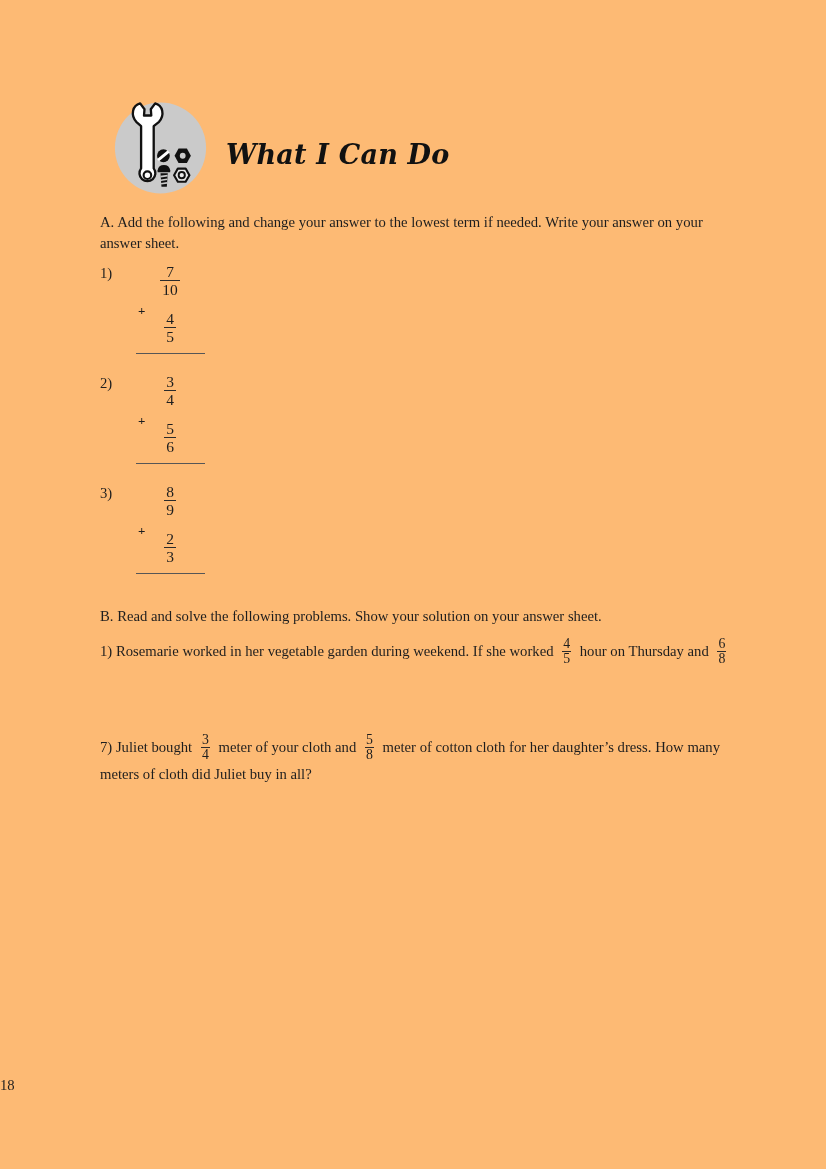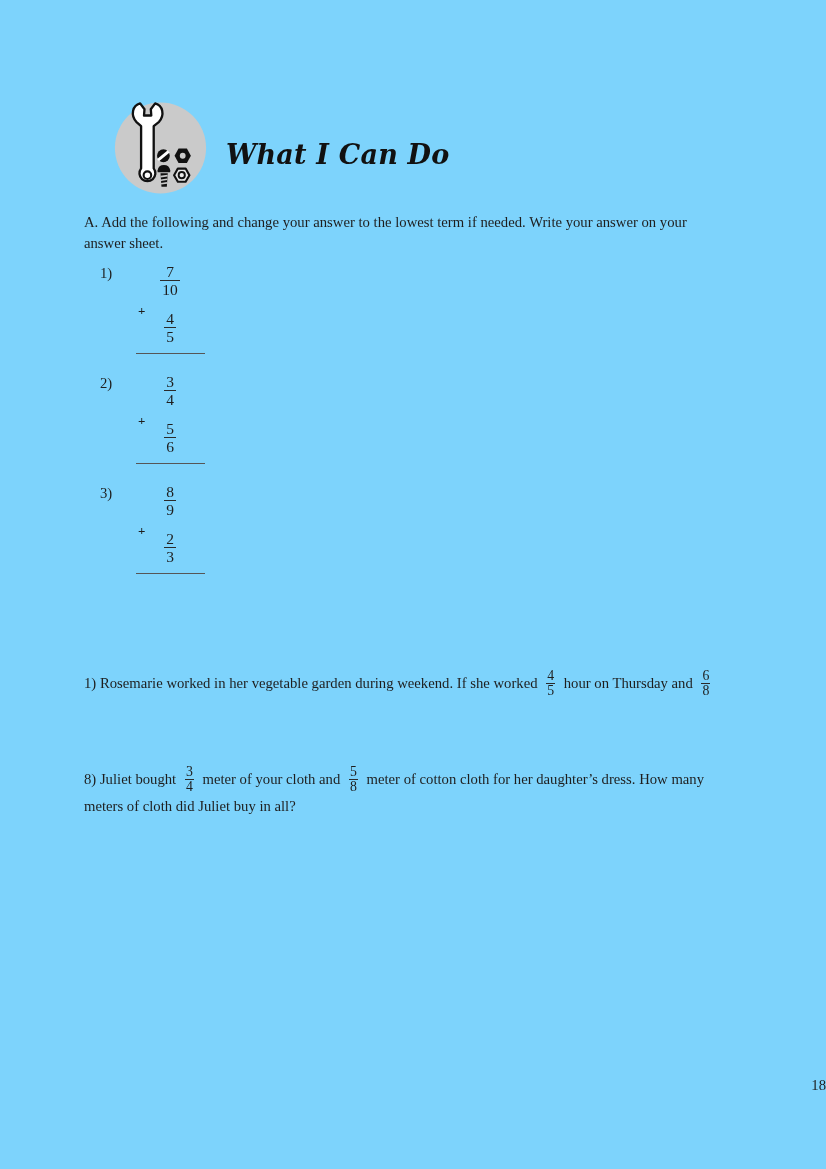--- a/index.html
+++ b/index.html
@@ -1,42 +1,42 @@
 <!DOCTYPE html>
 <html><head>
 <meta charset="utf-8">
 <style>
   * { margin:0; padding:0; box-sizing:border-box; }
   html,body { background:#ffffff; }
   .page {
     position:relative;
     width:826px; height:1169px;
-    background:#7dd3fc;
+    background:#fdba74;
     font-family:"Liberation Serif", serif;
     color:#1e1e1e;
     overflow:hidden;
   }
   
   .hdr-icon { position:absolute; left:112px; top:99px; width:97px; height:98px; }
   .page-title {
     position:absolute; left:226px; top:139px;
     font-family:"DejaVu Serif", serif;
     font-style:italic; font-weight:bold;
     font-size:27px; color:#111; letter-spacing:0.2px;
     white-space:nowrap;
   }
   
   .para {
-    position:absolute; left:84px; width:634px;
+    position:absolute; left:100px; width:634px;
     font-size:14.7px; line-height:1.45; color:#1e1e1e;
     text-align:left;
   }
   .secA { top:212px; }
   .secB { top:606px; }
-  .wordp { line-height:1.52;margin-top:32px; }
+  .wordp { line-height:1.52; }
   .b1 { top:638px; }
   .b2 { top:734px; }
   
   .ifrac {
     display:inline-flex; flex-direction:column; align-items:center;
     vertical-align:middle; line-height:1.02; font-size:13.8px;
     margin:0 5px; text-align:center; position:relative; top:-1px;
   }
   .ifrac .den { border-top:1.3px solid #2b2b2b; padding:0 1px; }
   .ifrac .num { padding:0 1px; }
@@ -56,21 +56,21 @@
   .af1 { left:48px; top:0; }
   .af2 { left:48px; top:47px; }
   .plus { position:absolute; left:38px; top:40px; font-weight:bold; font-size:13px; }
   .ansline {
     position:absolute; left:36px; top:90px; width:69px; height:0;
     border-top:1.7px solid #565656;
   }
   
   .pagenum {
     position:absolute; left:0; top:1077px; width:100%;
-    text-align:right; font-size:14.7px; color:#1e1e1e;
+    text-align:left; font-size:14.7px; color:#1e1e1e;
   }
 </style>
 </head>
 <body>
 
 <div class="page">
 
   <svg class="hdr-icon" viewBox="0 0 100 100" aria-hidden="true">
     <circle cx="50" cy="50" r="47" fill="#cacaca"></circle>
 
@@ -133,36 +133,37 @@
       <span class="den">9</span>
     </span>
     <span class="plus">+</span>
     <span class="vfrac af2">
       <span class="num">2</span>
       <span class="den">3</span>
     </span>
     <span class="ansline"></span>
   </div>
 
+  <p class="para secB">B. Read and solve the following problems. Show your solution on your answer sheet.</p>
 
   <p class="para wordp b1">
     <span>1) Rosemarie worked in her vegetable garden during weekend. If she worked</span>
     <span class="ifrac">
         <span class="num">4</span>
         <span class="den">5</span>
       </span>
     <span>hour on Thursday and</span>
     <span class="ifrac">
         <span class="num">6</span>
         <span class="den">8</span>
       </span>
   </p>
 
   <p class="para wordp b2">
-    <span>8) Juliet bought</span>
+    <span>7) Juliet bought</span>
     <span class="ifrac">
         <span class="num">3</span>
         <span class="den">4</span>
       </span>
     <span>meter of your cloth and</span>
     <span class="ifrac">
         <span class="num">5</span>
         <span class="den">8</span>
       </span>
     <span>meter of cotton cloth for her daughter’s dress. How many meters of cloth did Juliet buy in all?</span>

